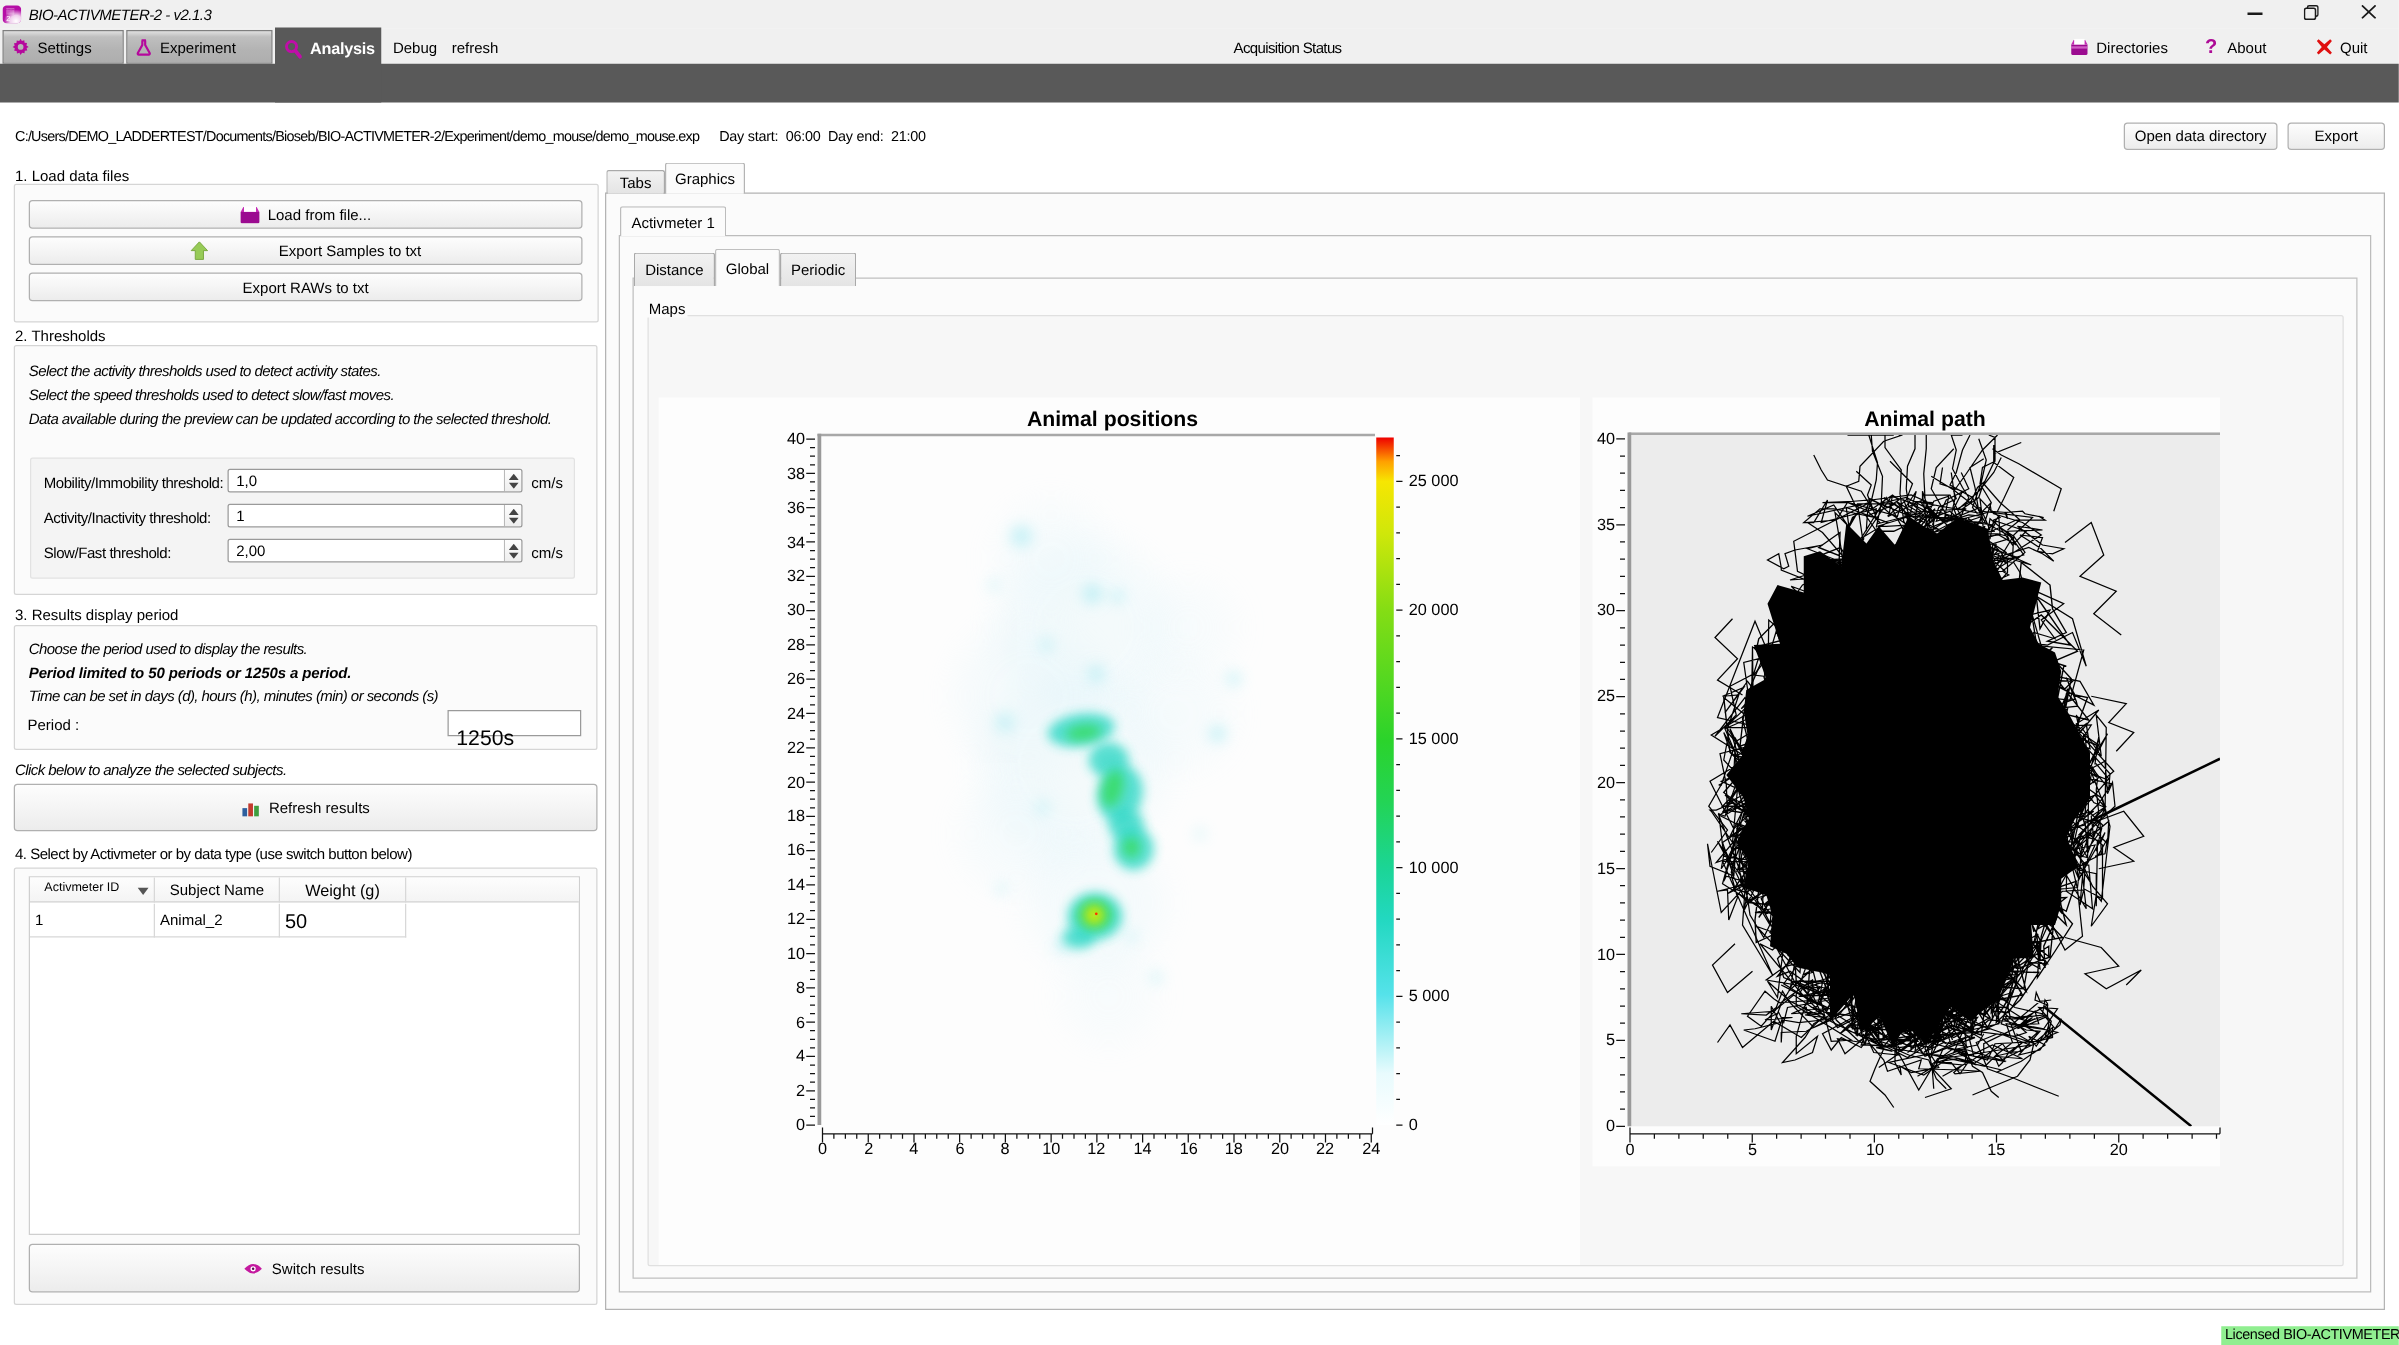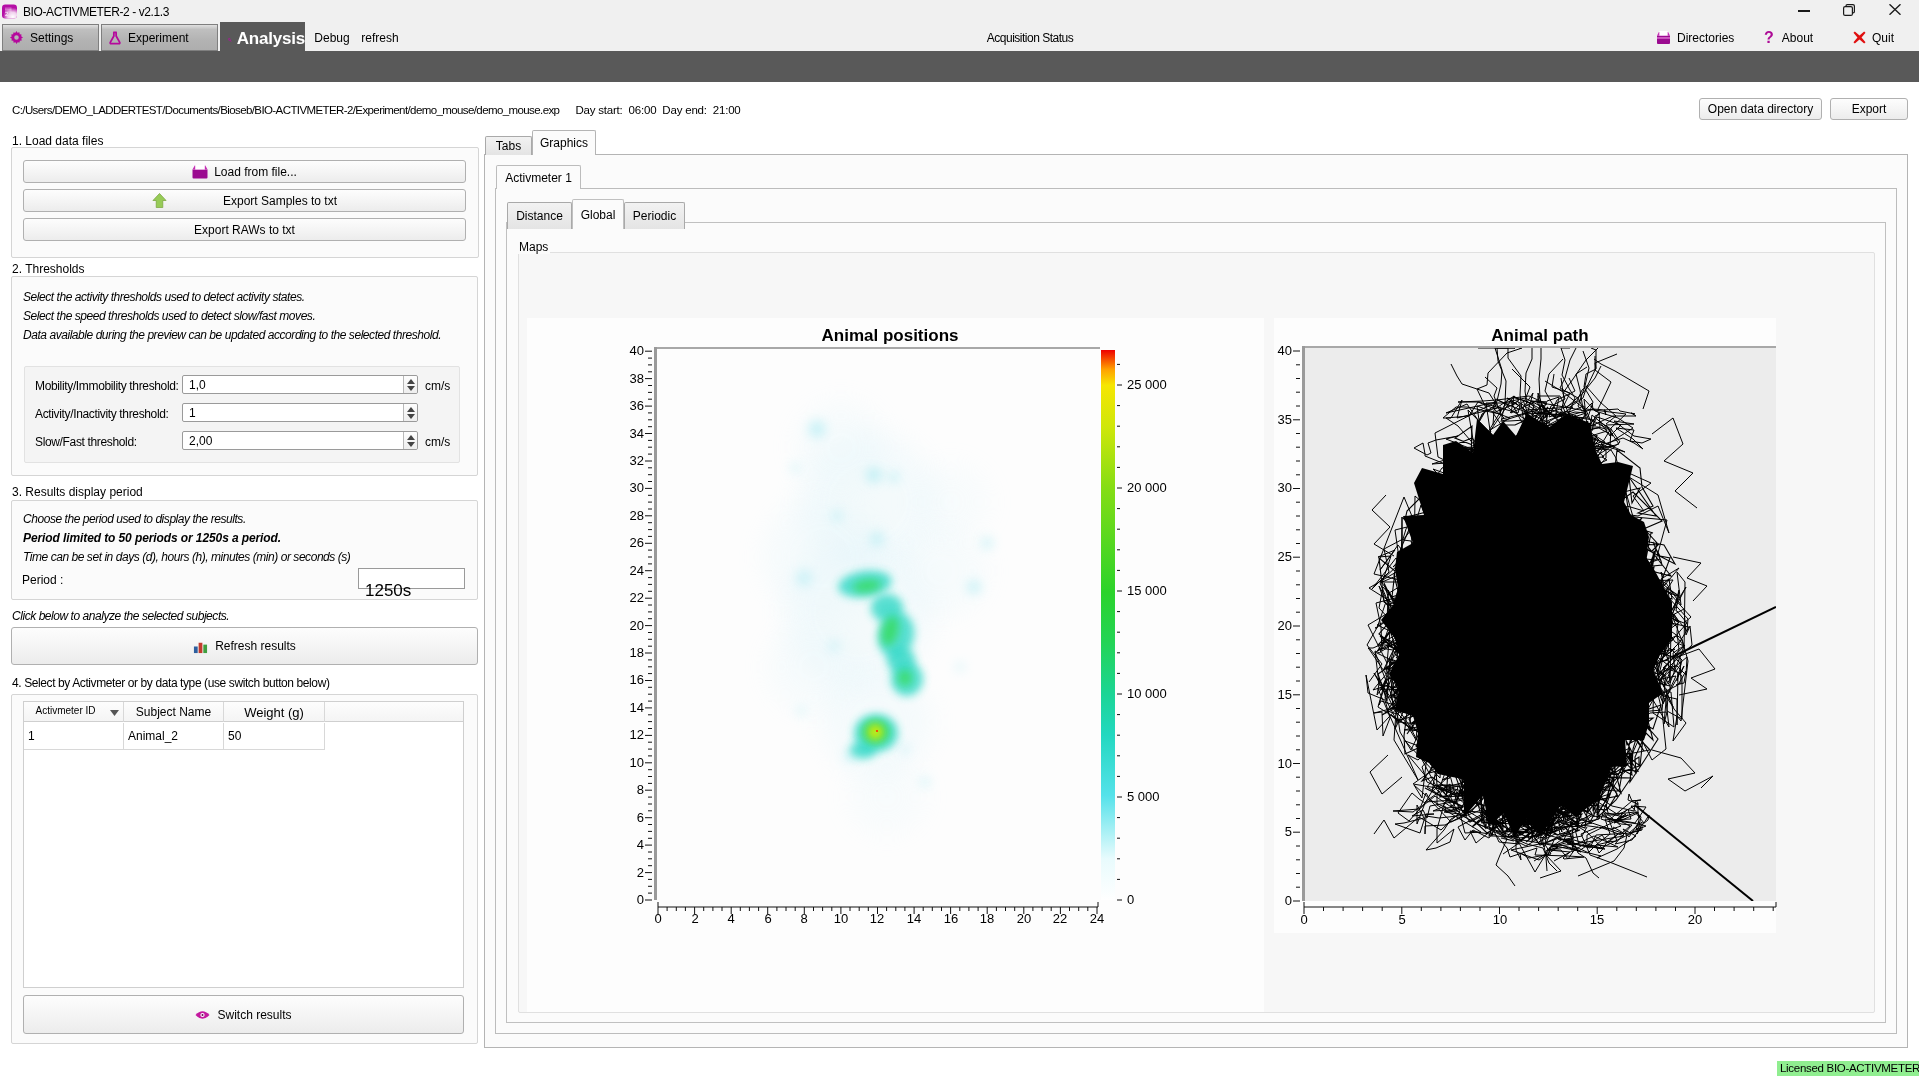--- a/index.html
+++ b/index.html
@@ -33,21 +33,21 @@
 <rect x="0" y="0" width="18" height="17" rx="4" fill="#b50fa6"></rect>
 <radialGradient id="sh" cx="0.72" cy="0.88" r="0.65">
 <stop offset="0" stop-color="#fff"></stop>
       <stop offset="0.5" stop-color="#fff" stop-opacity="0.8"></stop>
       <stop offset="1" stop-color="#fff" stop-opacity="0"></stop>
     </radialGradient>
 <rect x="0" y="0" width="18" height="17" rx="4" fill="url(#sh)"></rect>
 <text x="3.5" y="7.5" font-size="5.5" fill="#fff" font-family="Liberation Sans">▒▒</text>
 <text x="3.5" y="14.5" font-size="7" fill="#fff" font-family="Liberation Sans">2</text>
 </svg>
-<div class="abs " style="left:23px;top:5px;font-size:12px;letter-spacing:-0.4px;">BIO-ACTIVMETER-2 - v2.1.3</div>
+<div class="abs " style="left:23px;top:5px;font-size:12px;letter-spacing:-0.4px;font-style:italic;">BIO-ACTIVMETER-2 - v2.1.3</div>
 <div class="abs" style="left:1798px;top:10px;width:12px;height:2px;background:#1a1a1a"></div>
 <svg class="abs" style="left:1843px;top:4px" width="12" height="12" viewBox="0 0 12 12">
 <rect x="0.6" y="2.6" width="8.8" height="8.8" rx="1.5" fill="none" stroke="#1a1a1a" stroke-width="1.2"></rect>
 <path d="M3 2.6 V1.9 A1.3 1.3 0 0 1 4.3 0.6 H9.9 A1.5 1.5 0 0 1 11.4 2.1 V7.6 A1.3 1.3 0 0 1 10.1 8.9 H9.4" fill="none" stroke="#1a1a1a" stroke-width="1.2"></path>
 </svg>
 <svg class="abs" style="left:1889px;top:4px" width="12" height="11" viewBox="0 0 12 11">
 <path d="M0.5 0.3 L11.5 10.7 M11.5 0.3 L0.5 10.7" stroke="#1a1a1a" stroke-width="1.4"></path>
   </svg>
 <div class="abs tbtn" style="left:2px;width:97px;padding-left:7px;gap:7px;">
     <svg width="13" height="13" viewBox="0 0 16 16">
@@ -60,21 +60,21 @@
       <path fill="none" stroke="#b5089c" stroke-width="2" stroke-linejoin="round" d="M6 1.5h4M6.7 1.5v4.2L2.6 13a1 1 0 0 0 .9 1.5h9a1 1 0 0 0 .9-1.5L9.3 5.7V1.5"></path>
     </svg>
     <span>Experiment</span>
   </div>
 <div class="abs" style="left:220px;top:22px;width:85px;height:60px;background:#595959;
 display:flex;align-items:flex-start;padding:9px 0 0 8px;gap:5px;">
 <svg width="15" height="16" viewBox="0 0 16 17" style="margin-top:1px">
       <circle cx="5.6" cy="5.6" r="4.3" fill="none" stroke="#c00da8" stroke-width="2.5"></circle>
       <path d="M8.8 9 L12.8 14.2" stroke="#c00da8" stroke-width="3.2" stroke-linecap="round"></path>
     </svg>
-<span style="color:#fff;font-weight:bold;font-size:17px;line-height:16px;letter-spacing:-0.2px;">Analysis</span>
+<span style="color:#fff;font-weight:bold;font-size:13px;line-height:16px;letter-spacing:-0.2px;">Analysis</span>
   </div>
 <div class="abs mitem" style="left:310px;width:44px;justify-content:center;">Debug</div>
 <div class="abs mitem" style="left:356px;width:48px;justify-content:center;">refresh</div>
 <div class="abs mitem" style="left:976px;width:108px;justify-content:center;letter-spacing:-0.5px;">Acquisition Status</div>
 <div class="abs mitem" style="left:1656px;width:84px;gap:6px;">
     <svg width="15" height="13" viewBox="0 0 16 14">
       <path fill="#9b0b90" d="M1 5h14v8a1 1 0 0 1-1 1H2a1 1 0 0 1-1-1z"></path>
       <path fill="#c42bb4" d="M1 5l2-4h10l2 4z"></path>
       <rect x="3.5" y="0" width="9" height="5" fill="#fff"></rect>
       <rect x="1" y="6.5" width="14" height="2" fill="#e57fd8" opacity="0.7"></rect>
@@ -167,21 +167,21 @@
 <div class="abs" style="left:23px;top:701px;width:441px;height:287px;border:1px solid #cfcfcf;background:#fff;">
 <div style="position:absolute;left:0;top:0;width:439px;height:20px;background:linear-gradient(#fdfdfd,#f4f4f4);border-bottom:1px solid #cfcfcf;"></div>
 <div style="position:absolute;left:0px;top:0;width:100px;height:20px;border-right:1px solid #d8d8d8;font-size:10px;text-align:center;padding-top:3px;padding-right:16px;">Activmeter ID</div>
 <div style="position:absolute;left:100px;top:0;width:100px;height:20px;border-right:1px solid #d8d8d8;font-size:12px;text-align:center;padding-top:3px;">Subject Name</div>
 <div style="position:absolute;left:200px;top:0;width:101px;height:20px;border-right:1px solid #d8d8d8;font-size:13px;text-align:center;padding-top:3px;">Weight (g)</div>
 <svg style="position:absolute;left:86px;top:8px" width="9" height="6" viewBox="0 0 9 6">
       <path d="M0 0h9L4.5 6z" fill="#555"></path>
     </svg>
 <div style="position:absolute;left:0px;top:21px;width:100px;height:27px;border-right:1px solid #d8d8d8;border-bottom:1px solid #d8d8d8;font-size:12px;padding:6px 0 0 4px;">1</div>
 <div style="position:absolute;left:100px;top:21px;width:100px;height:27px;border-right:1px solid #d8d8d8;border-bottom:1px solid #d8d8d8;font-size:12px;padding:6px 0 0 4px;">Animal_2</div>
-<div style="position:absolute;left:200px;top:21px;width:101px;height:27px;border-right:1px solid #d8d8d8;border-bottom:1px solid #d8d8d8;font-size:12px;padding:6px 0 0 4px;">50</div>
+<div style="position:absolute;left:200px;top:21px;width:101px;height:27px;border-right:1px solid #d8d8d8;border-bottom:1px solid #d8d8d8;font-size:16px;padding:6px 0 0 4px;">50</div>
 </div>
 <div class="abs btn" style="left:23px;top:995px;width:441px;height:39px;">
     <svg width="15" height="10" viewBox="0 0 15 10" style="margin-right:7px">
       <path d="M0.5 5 Q7.5 -2.5 14.5 5 Q7.5 12.5 0.5 5z" fill="#c4199f"></path>
       <circle cx="7.5" cy="5" r="2.1" fill="#fff"></circle>
       <circle cx="7.5" cy="5" r="1" fill="#5c0a52"></circle>
     </svg>
     <span>Switch results</span>
   </div>
 <div class="abs panel" style="left:484px;top:154px;width:1424px;height:894px;border-color:#b4b4b4;"></div>

